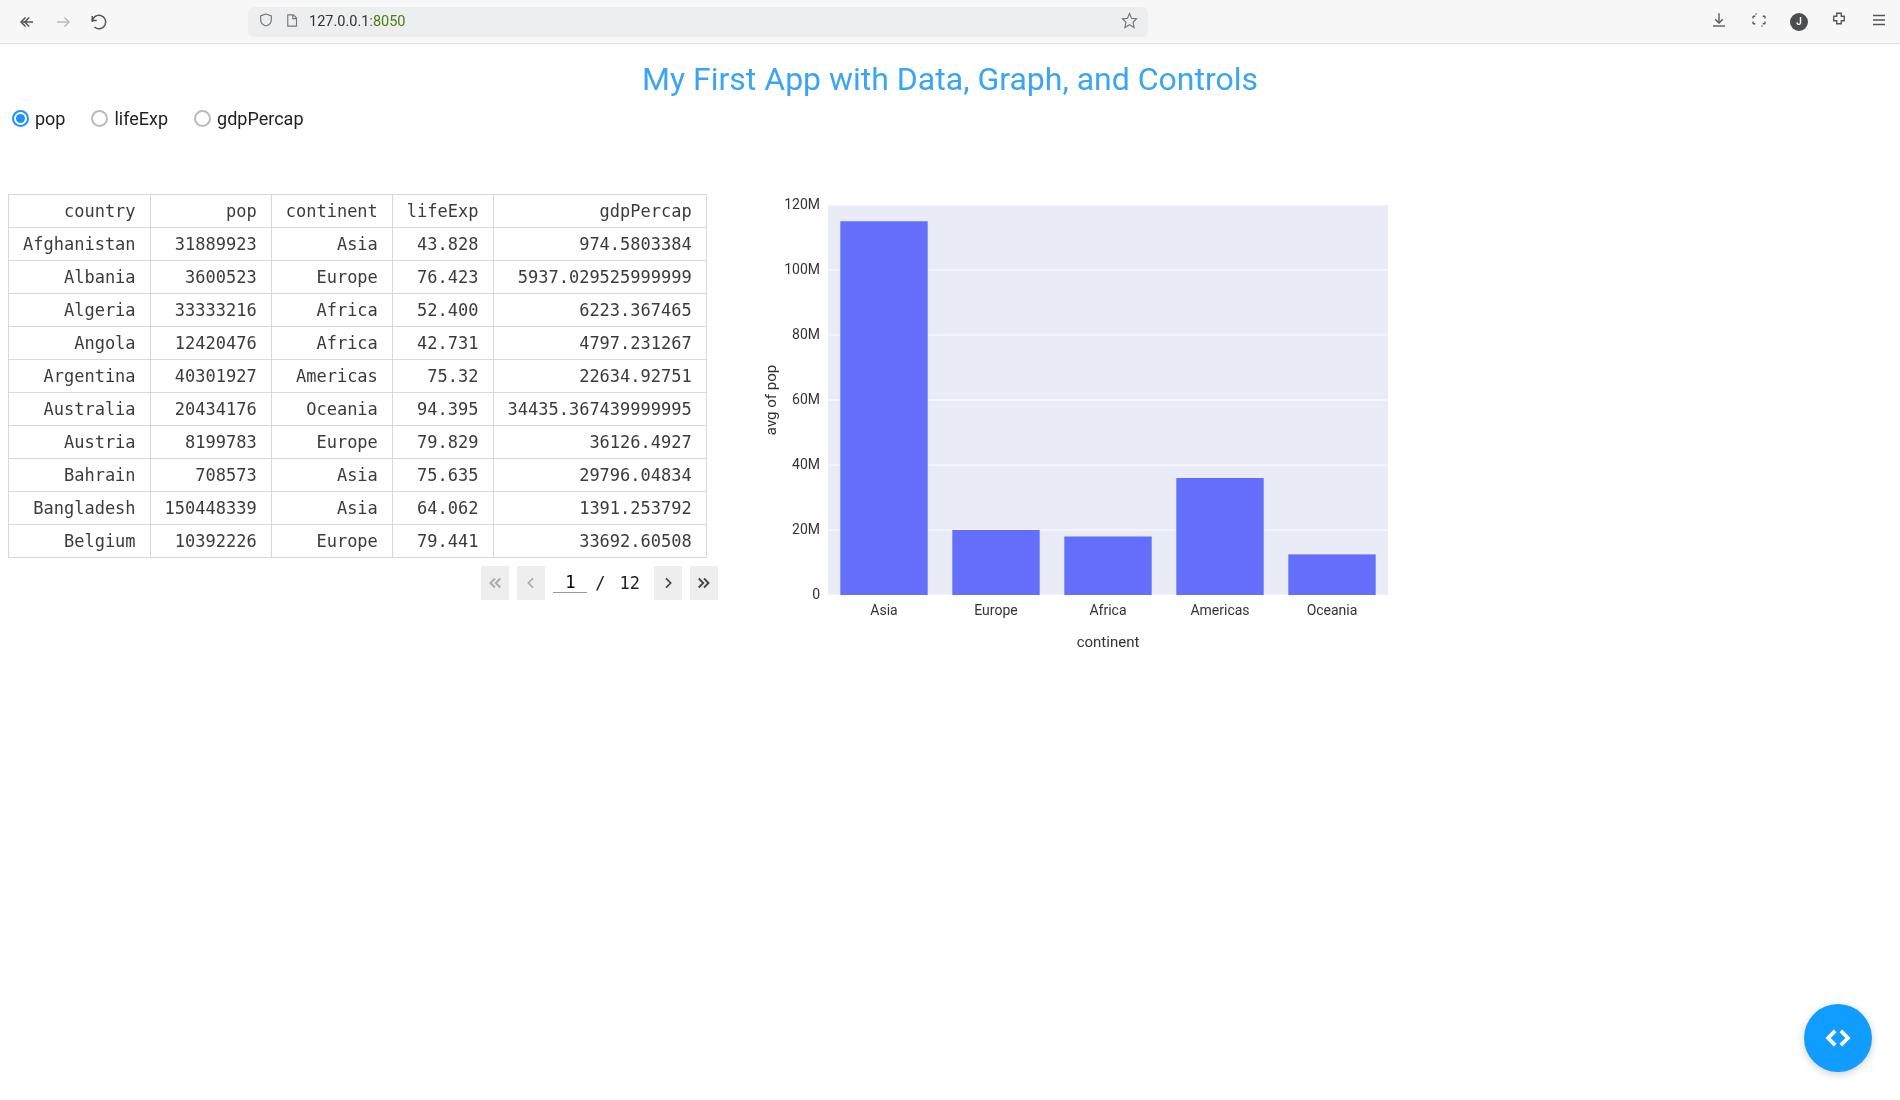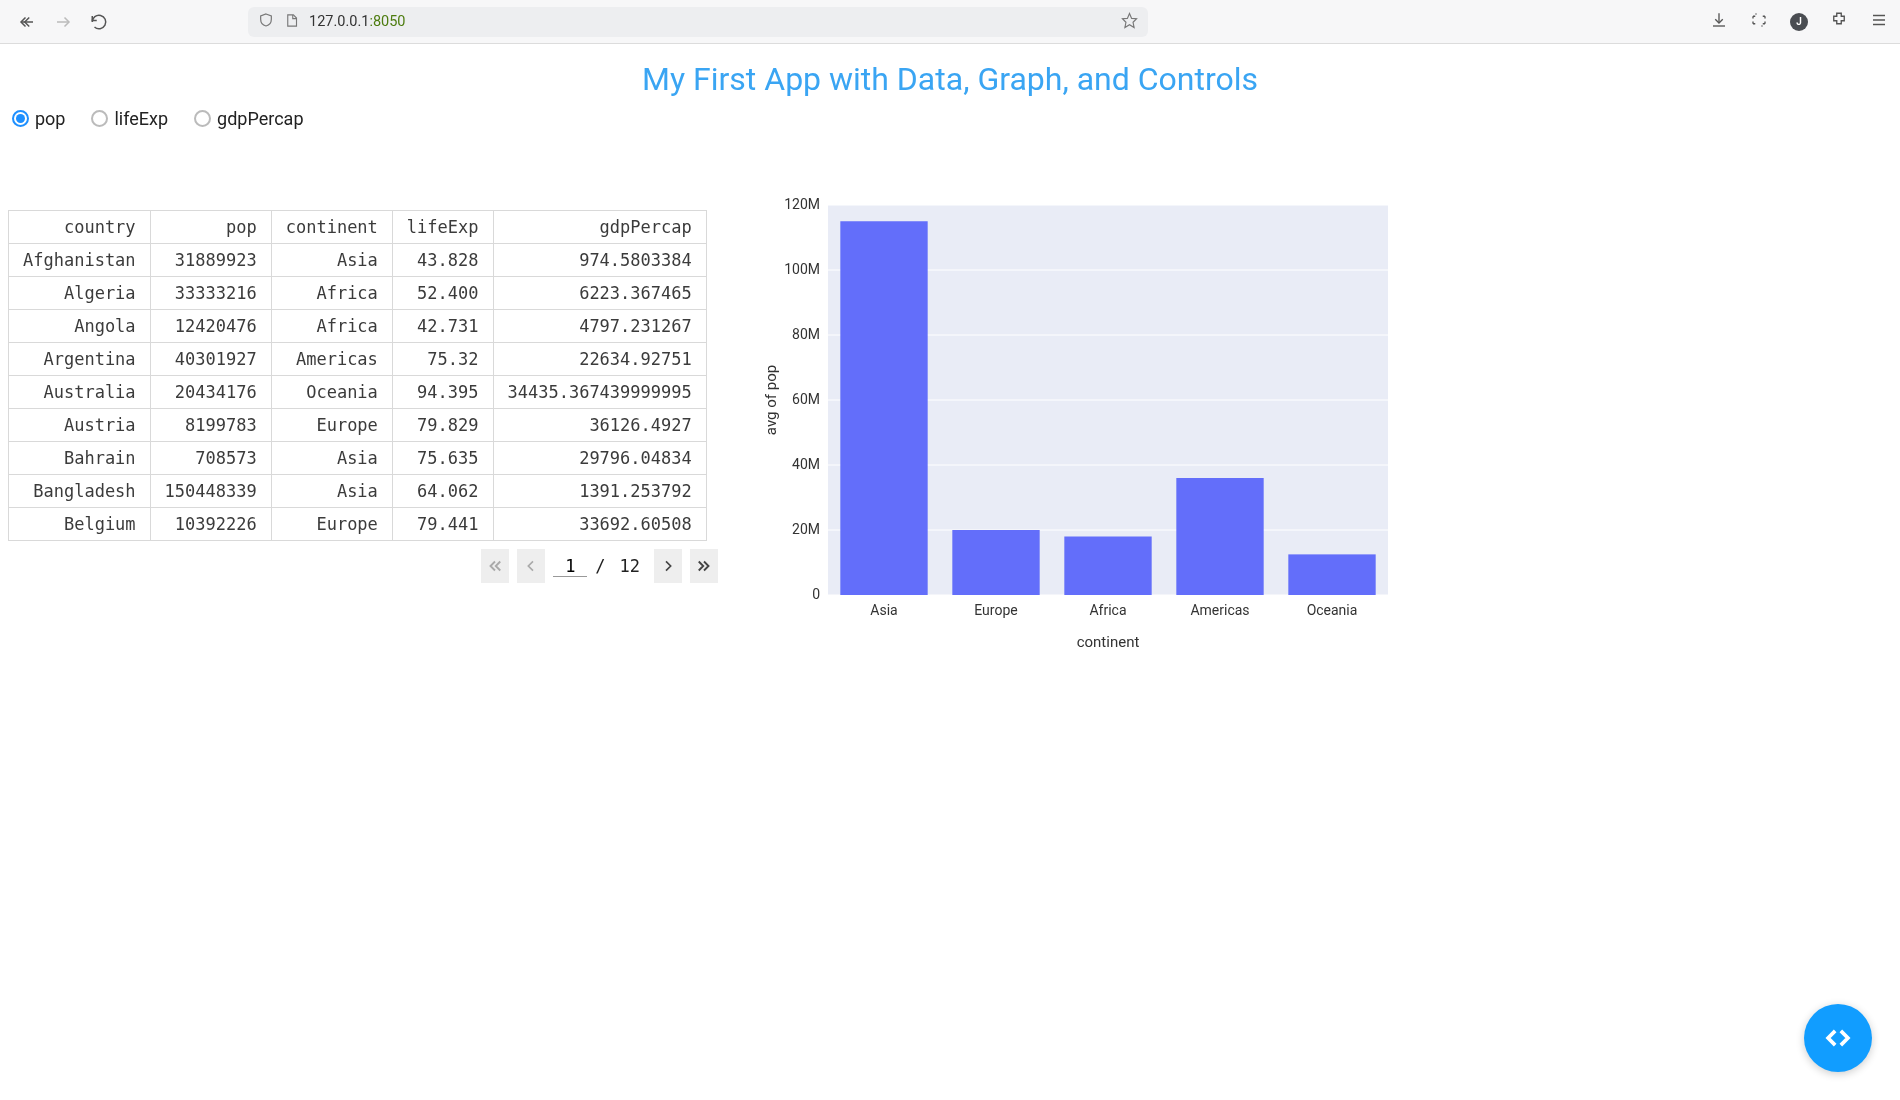--- a/index.html
+++ b/index.html
@@ -221,20 +221,27 @@
               <th>gdpPercap</th>
             </tr>
           </thead>
         <tbody id="tbody">
             <tr>
               <td>Afghanistan</td>
               <td>31889923</td>
               <td>Asia</td>
               <td>43.828</td>
               <td>974.5803384</td>
+            </tr>
+            <tr>
+              <td>Albania</td>
+              <td>3600523</td>
+              <td>Europe</td>
+              <td>76.423</td>
+              <td>5937.029525999999</td>
             </tr>
             <tr>
               <td>Algeria</td>
               <td>33333216</td>
               <td>Africa</td>
               <td>52.400</td>
               <td>6223.367465</td>
             </tr>
             <tr>
               <td>Angola</td>

